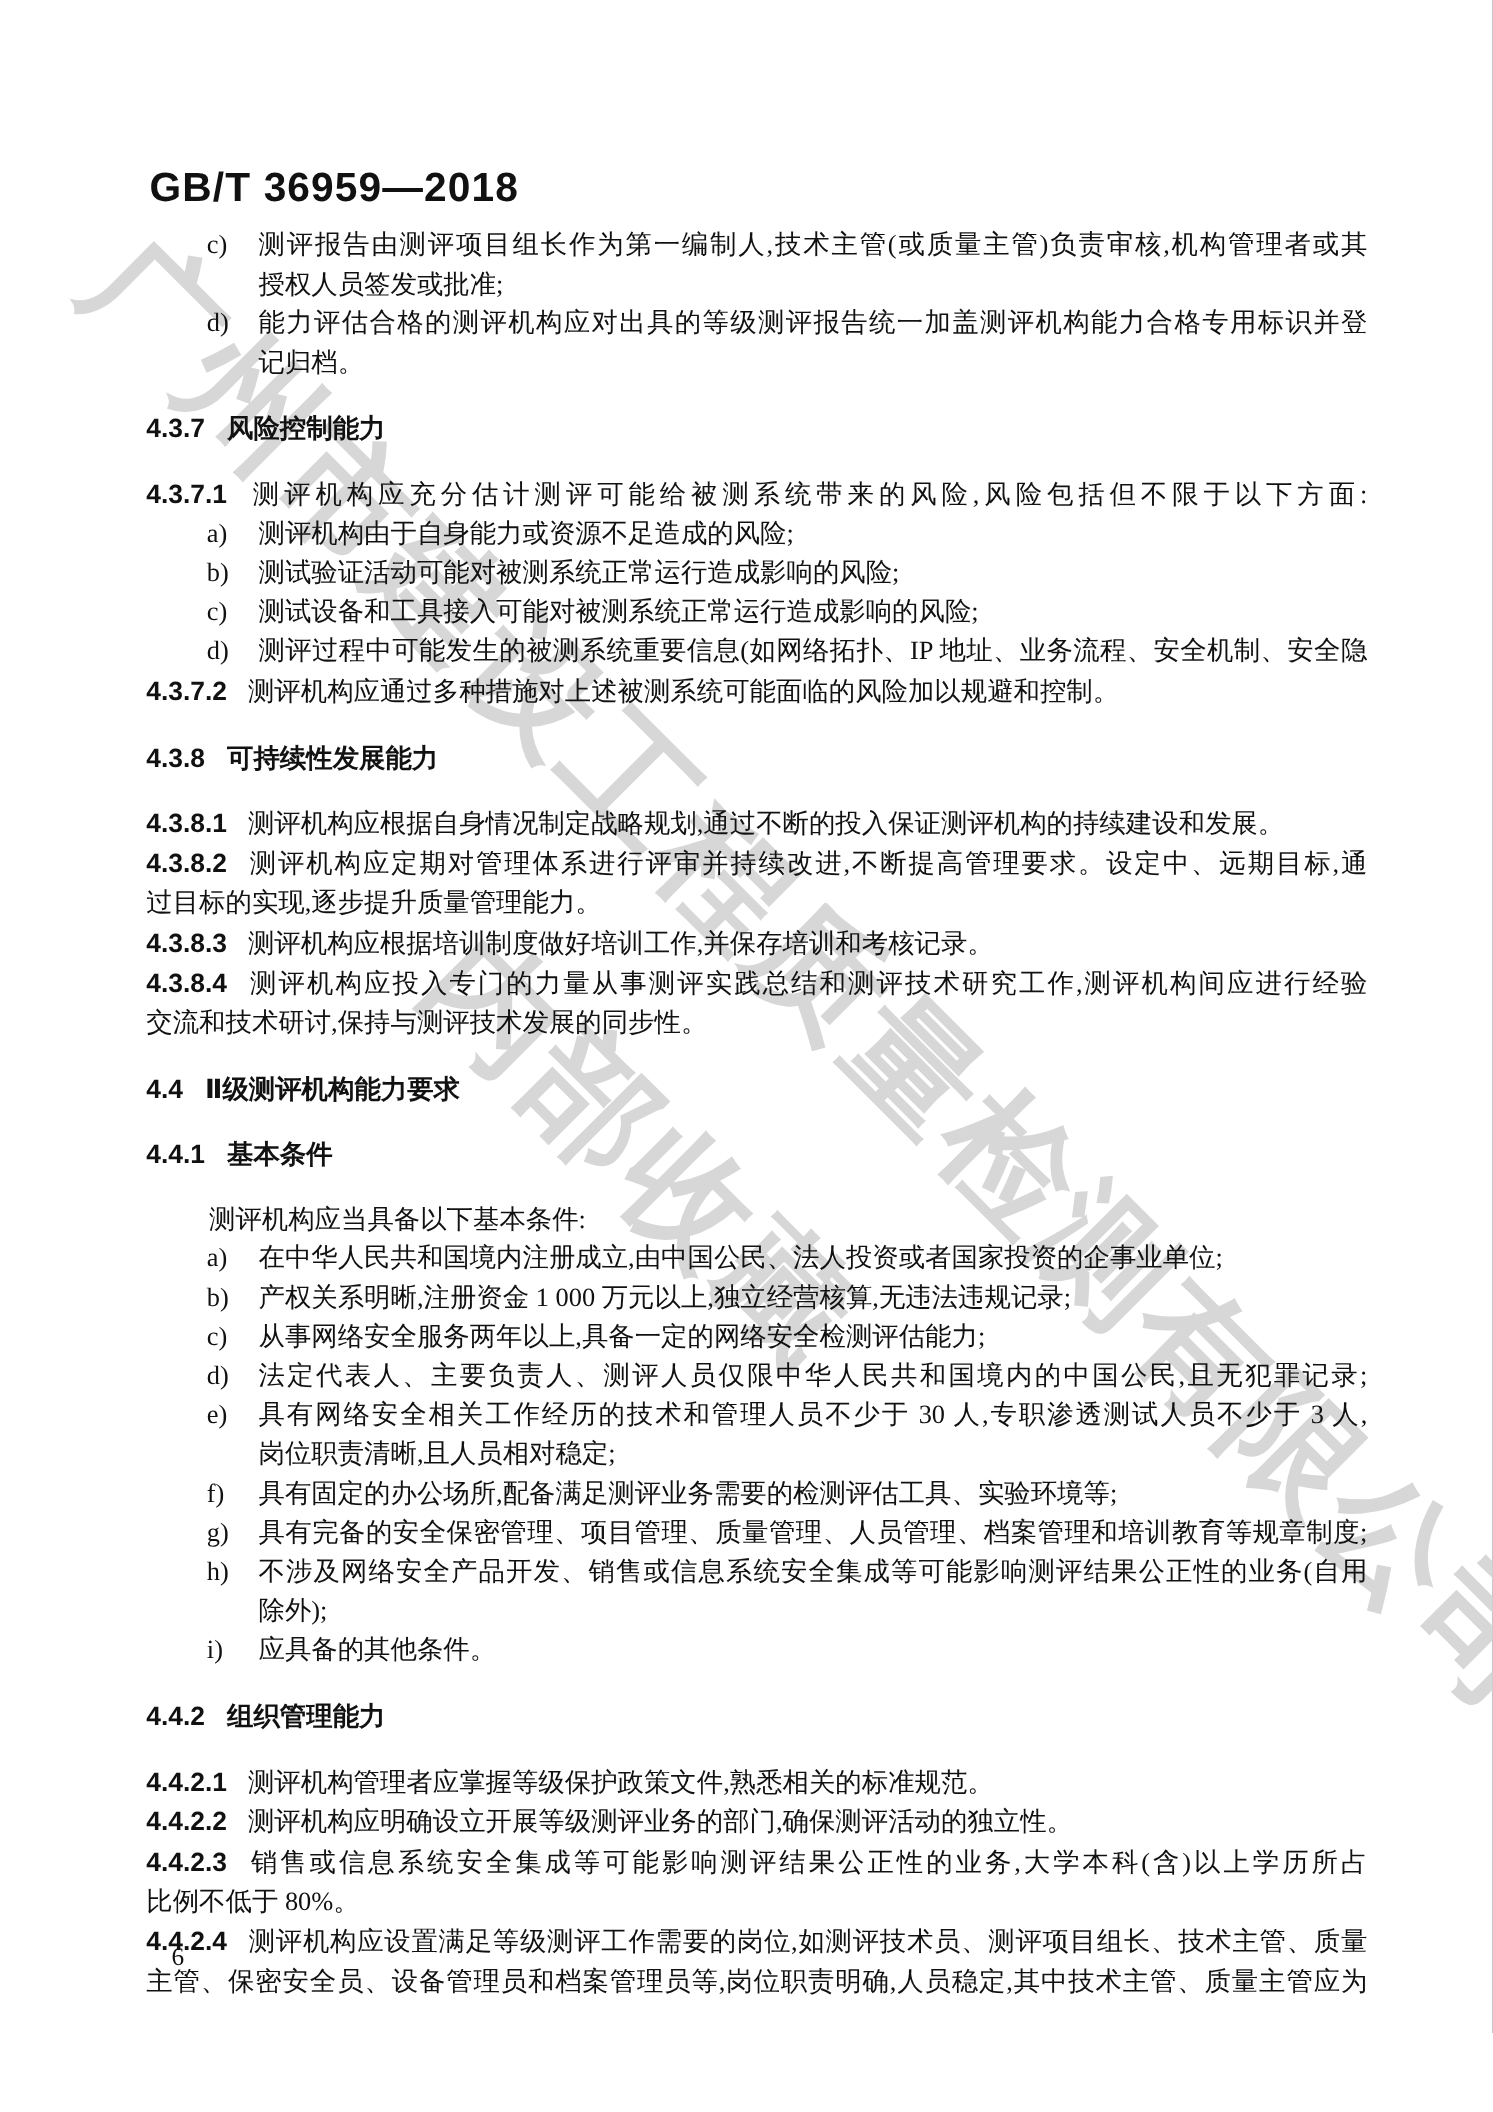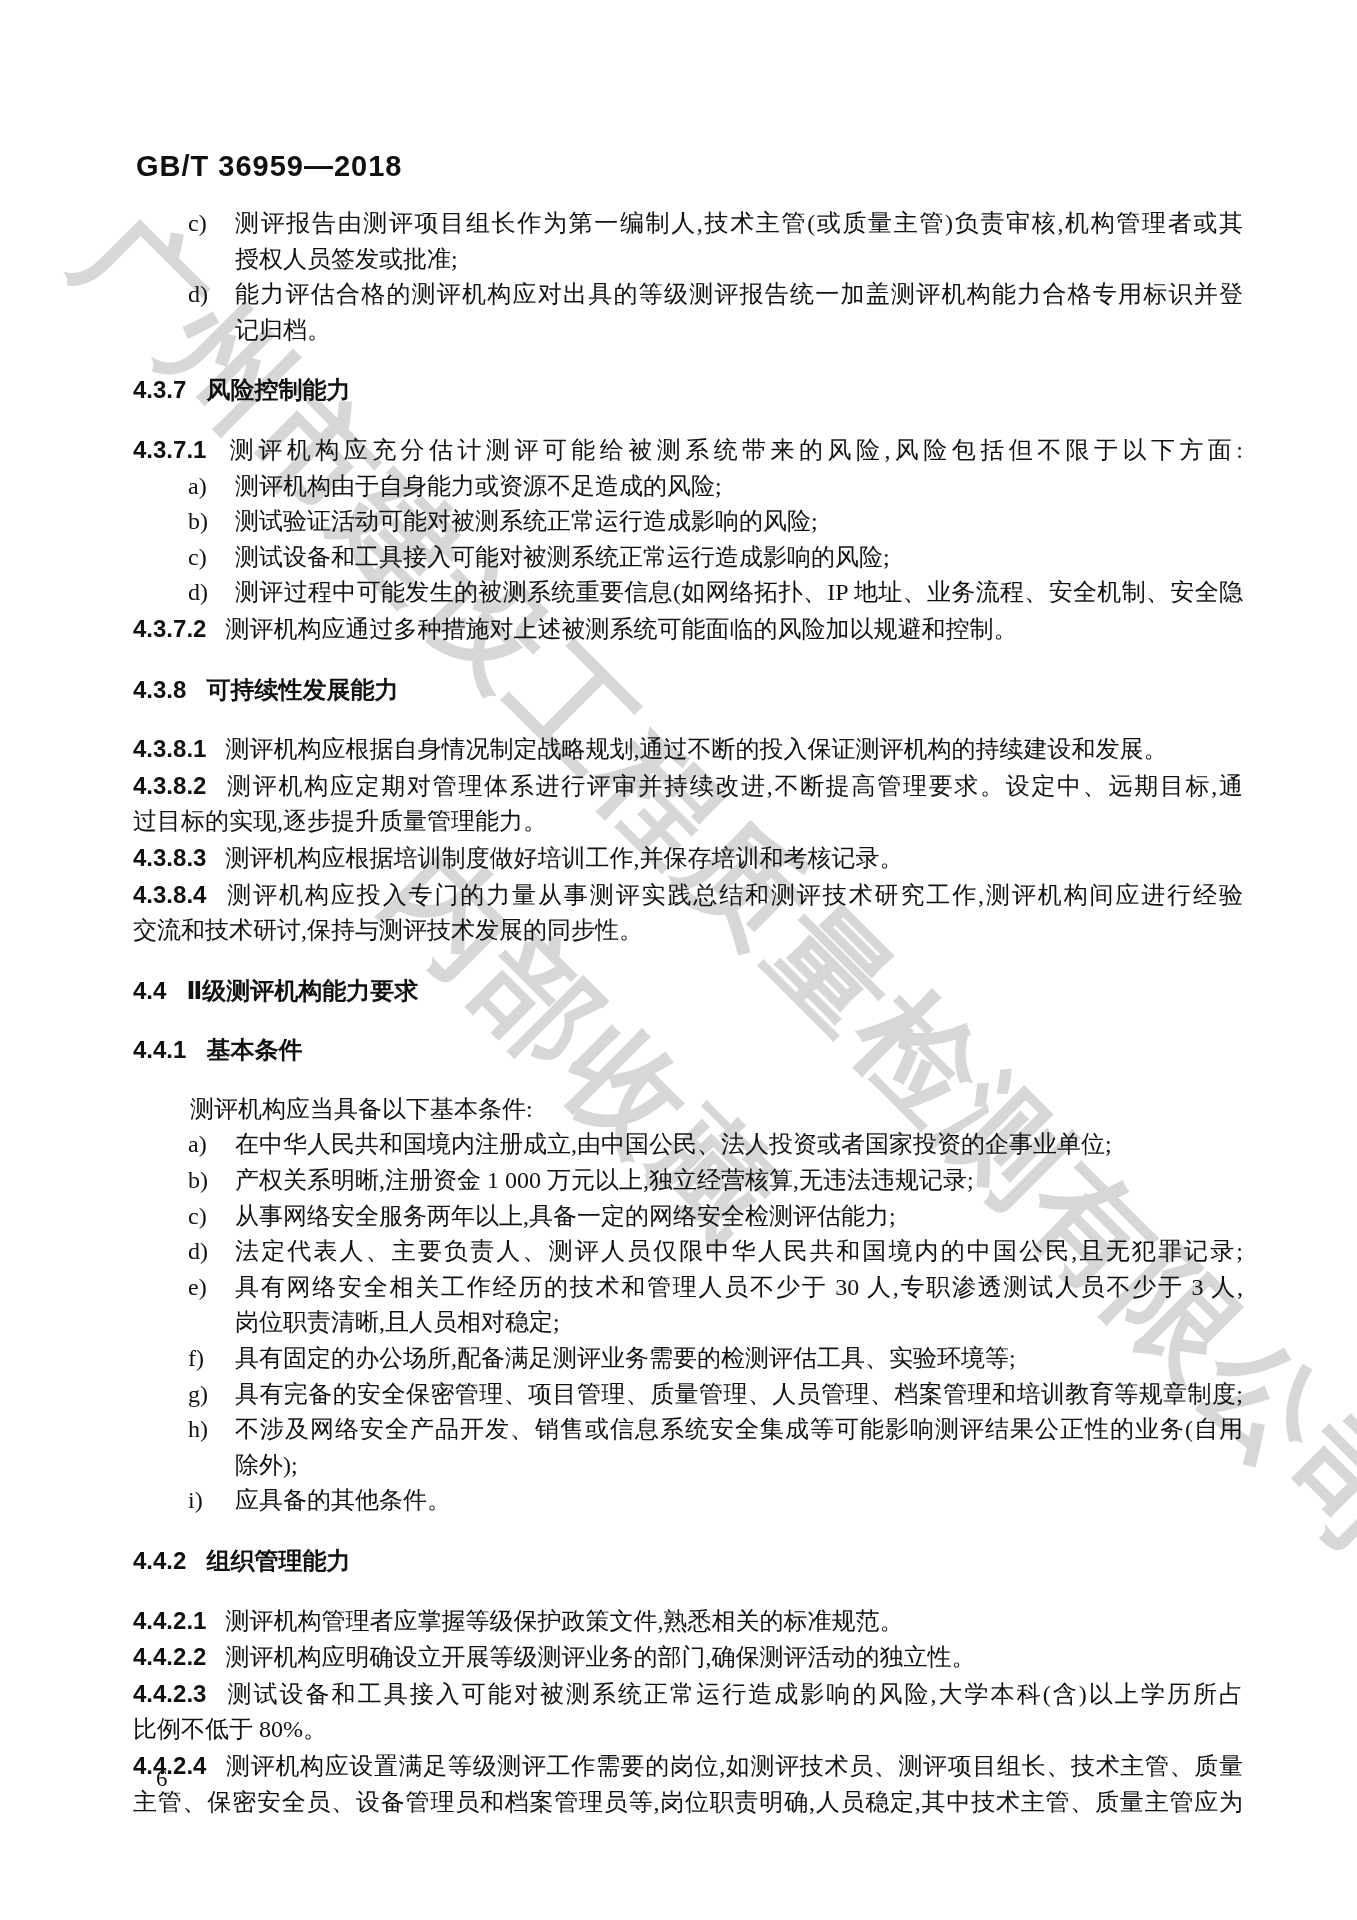--- a/index.html
+++ b/index.html
@@ -23,21 +23,21 @@
     color:#d7d7d7;
     z-index:0;
     white-space:nowrap;
     user-select:none;
     pointer-events:none;
   }
   .watermark .wm2 { text-align:center; letter-spacing:6px; }
   
   .std-no {
     position:absolute; left:136px; top:150px;
-    font-size:29px; font-weight:700; letter-spacing:1px;
+    font-size:37px; font-weight:700; letter-spacing:1px;
     font-family:"Liberation Sans","DejaVu Sans",sans-serif;
     z-index:2;
   }
   .page-no {
     position:absolute; left:156px; top:1766px;
     font-size:23px; z-index:2;
   }
   
   .doc {
     position:absolute; left:133px; top:206px;
@@ -117,21 +117,21 @@
     <div class="ln li"><span class="lbl">f)</span><span>具有固定的办公场所,配备满足测评业务需要的检测评估工具、实验环境等;</span></div>
     <div class="ln li full"><span class="lbl">g)</span><span>具有完备的安全保密管理、项目管理、质量管理、人员管理、档案管理和培训教育等规章制度;</span></div>
     <div class="ln li full"><span class="lbl">h)</span><span>不涉及网络安全产品开发、销售或信息系统安全集成等可能影响测评结果公正性的业务(自用</span></div>
     <div class="ln cont"><span>除外);</span></div>
     <div class="ln li"><span class="lbl">i)</span><span>应具备的其他条件。</span></div>
 
     <div class="ln head mt"><span class="num">4.4.2</span><span>组织管理能力</span></div>
 
     <div class="ln mt"><span class="num">4.4.2.1</span><span>测评机构管理者应掌握等级保护政策文件,熟悉相关的标准规范。</span></div>
     <div class="ln"><span class="num">4.4.2.2</span><span>测评机构应明确设立开展等级测评业务的部门,确保测评活动的独立性。</span></div>
-    <div class="ln full"><span class="num">4.4.2.3</span><span>测试设备和工具接入可能对被测系统正常运行造成影响的风险,大学本科(含)以上学历所占</span></div>
+    <div class="ln full"><span class="num">4.4.2.3</span><span>销售或信息系统安全集成等可能影响测评结果公正性的业务,大学本科(含)以上学历所占</span></div>
     <div class="ln flush"><span>比例不低于 80%。</span></div>
     <div class="ln full"><span class="num">4.4.2.4</span><span>测评机构应设置满足等级测评工作需要的岗位,如测评技术员、测评项目组长、技术主管、质量</span></div>
     <div class="ln flush full"><span>主管、保密安全员、设备管理员和档案管理员等,岗位职责明确,人员稳定,其中技术主管、质量主管应为</span></div>
 
   </div>
 
   <div class="page-no">6</div>
 
 </div>
 

